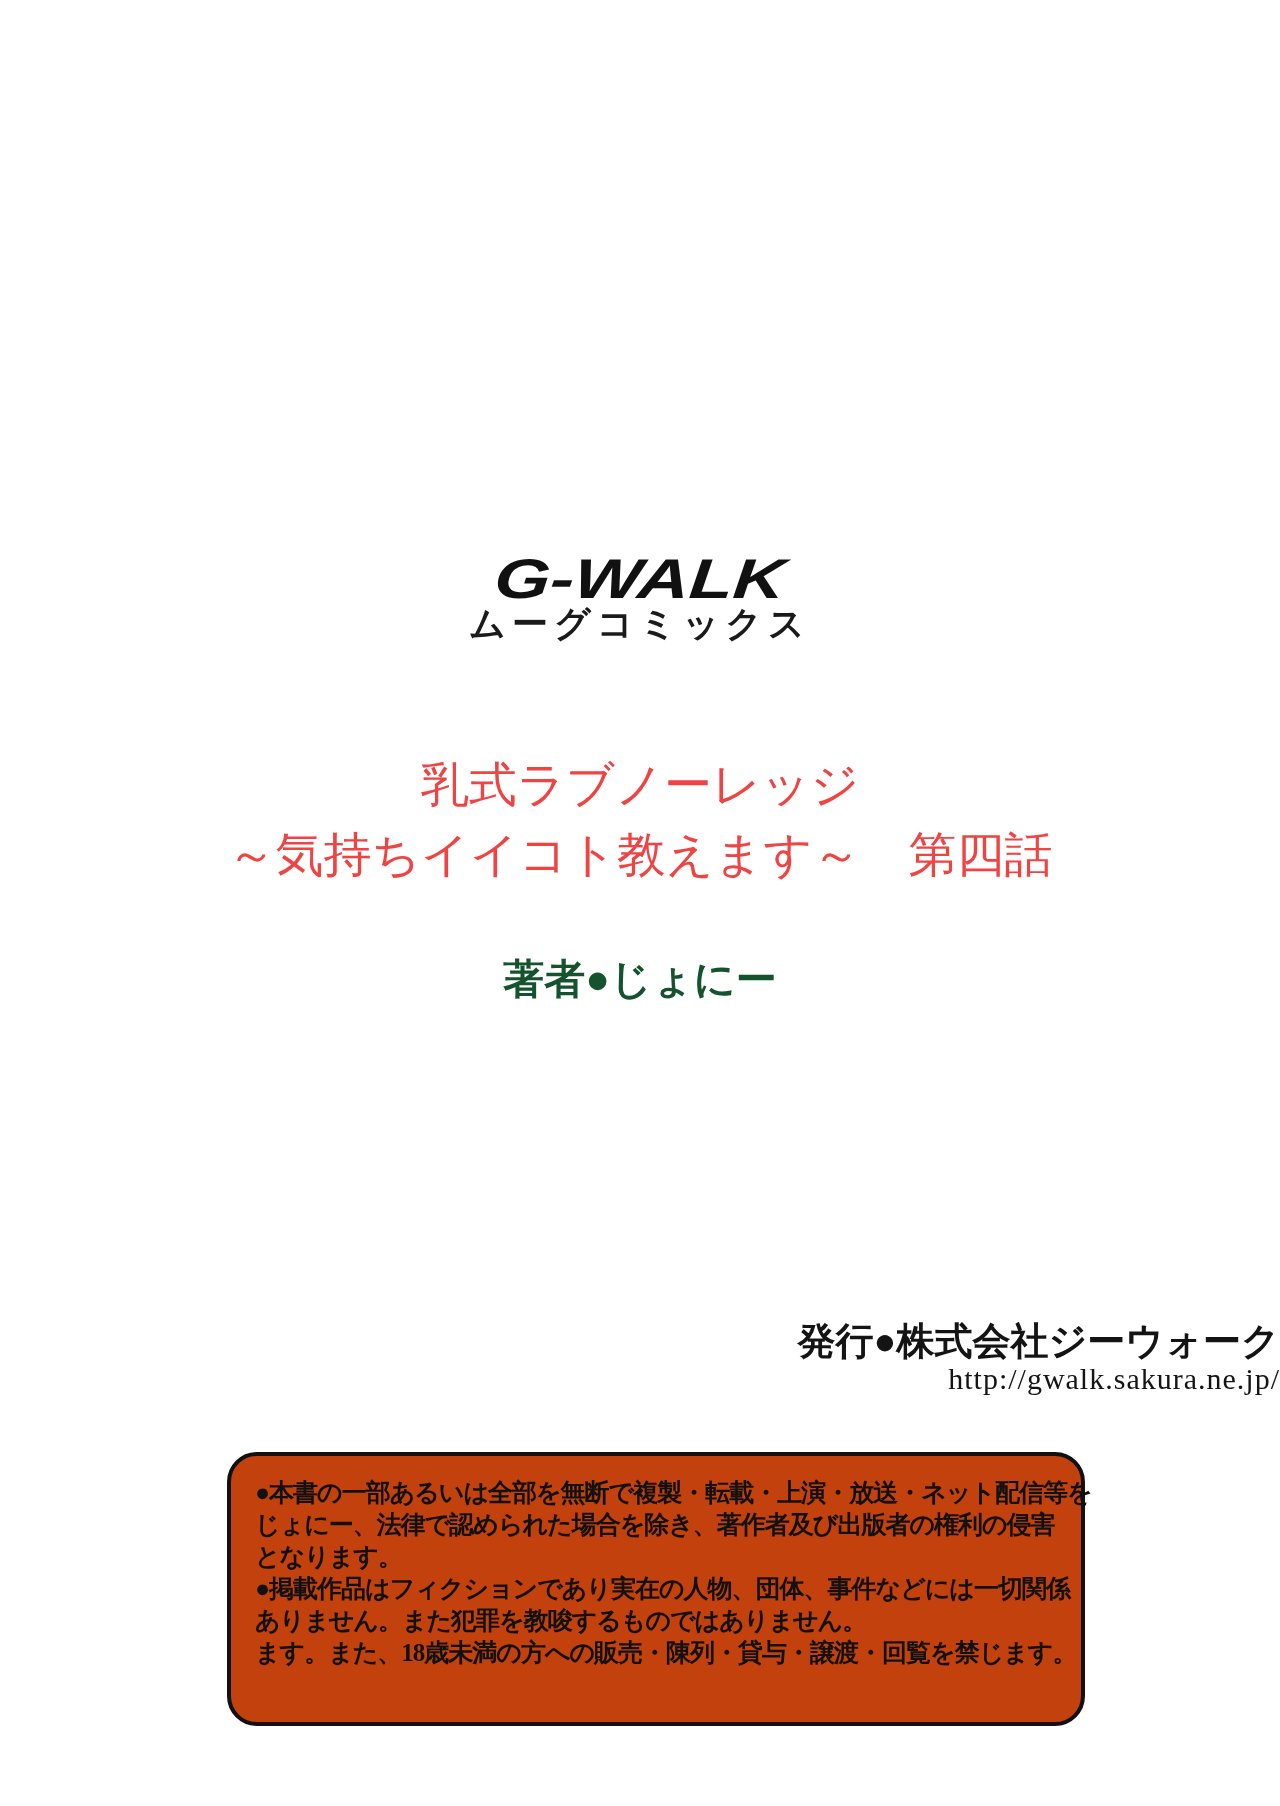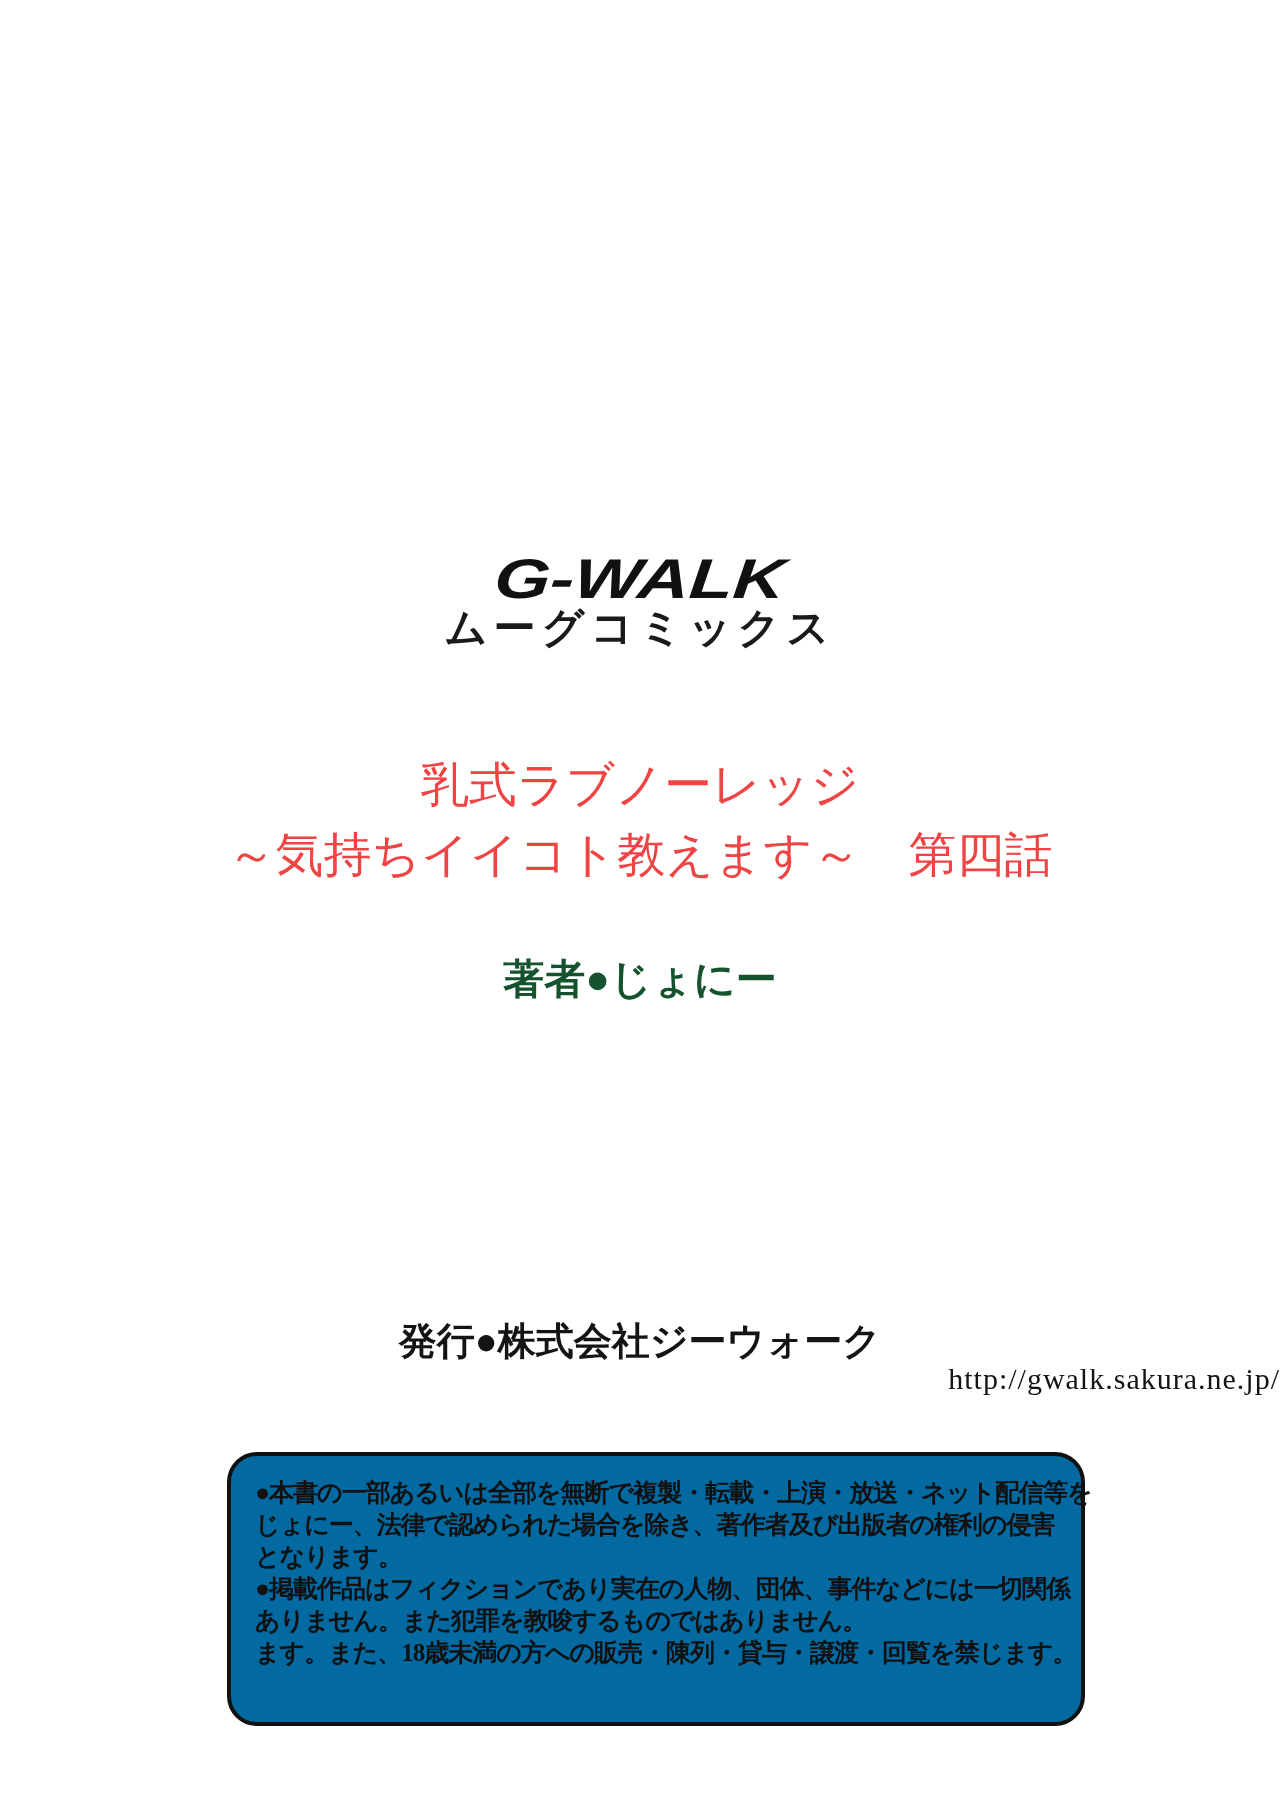--- a/index.html
+++ b/index.html
@@ -32,21 +32,21 @@
     letter-spacing: 0px;
     color: #111111;
     transform: scaleX(1.28) skewX(-4deg);
     transform-origin: center;
   }
   
   .imprint {
     top: 600px;
     font-family: "Liberation Sans", "DejaVu Sans", sans-serif;
     font-weight: 600;
-    font-size: 42px;
+    font-size: 36px;
     letter-spacing: 6px;
     color: #1a1a1a;
   }
   
   .title {
     top: 750px;
     font-family: "Liberation Serif", "DejaVu Serif", serif;
     font-weight: normal;
     font-size: 48px;
     line-height: 70px;
@@ -68,41 +68,42 @@
     letter-spacing: 1px;
     color: #141414;
   }
   
   .publisher {
     top: 1316px;
     font-family: "Liberation Sans", "DejaVu Sans", sans-serif;
     font-weight: 600;
     font-size: 38px;
     color: #141414;
+    text-align: right;
   }
   
   .url {
     top: 1362px;
     font-family: "Liberation Serif", "DejaVu Serif", serif;
     font-size: 30px;
     letter-spacing: 1px;
     color: #141414;
     text-align: right;
   }
   
   .legal-box {
     position: absolute;
     left: 227px;
     top: 1452px;
     width: 858px;
     height: 274px;
     box-sizing: border-box;
     border: 4px solid #111111;
     border-radius: 30px;
-    background: #0369a1;
+    background: #c2410c;
     padding: 21px 6px 0 24px;
   }
   .legal-line {
     font-family: "Liberation Serif", "DejaVu Serif", serif;
     font-weight: bold;
     font-size: 25px;
     line-height: 32px;
     letter-spacing: -1px;
     white-space: nowrap;
     color: #111111;

